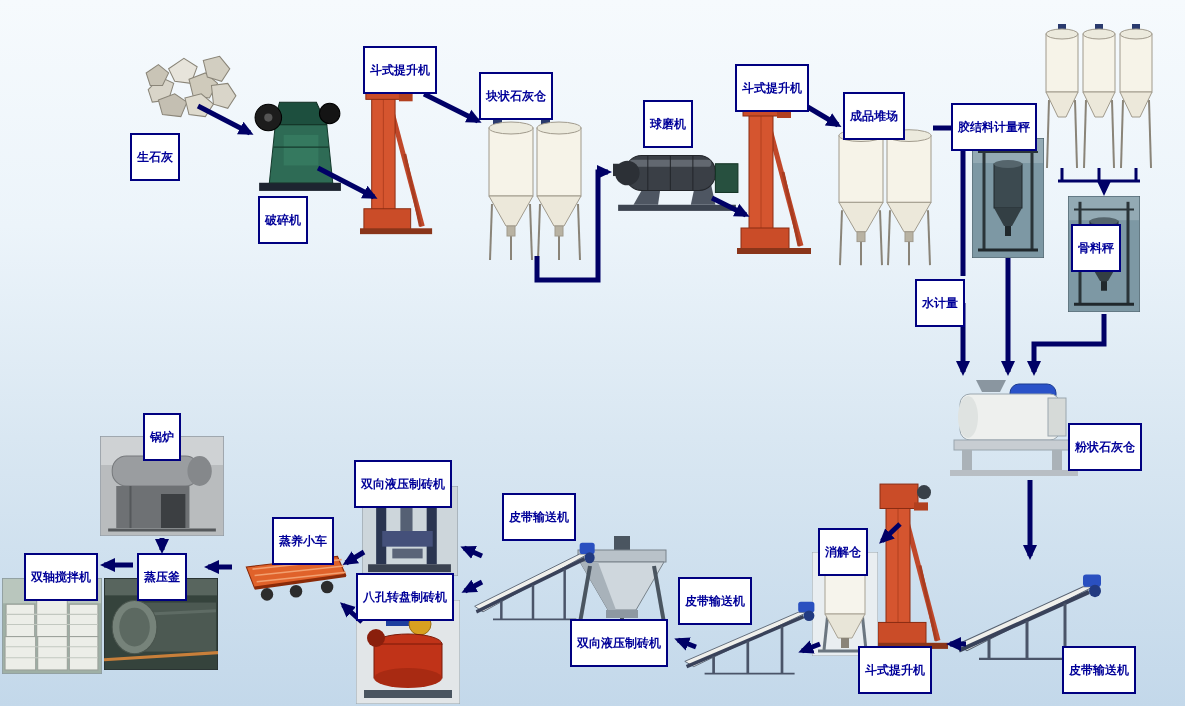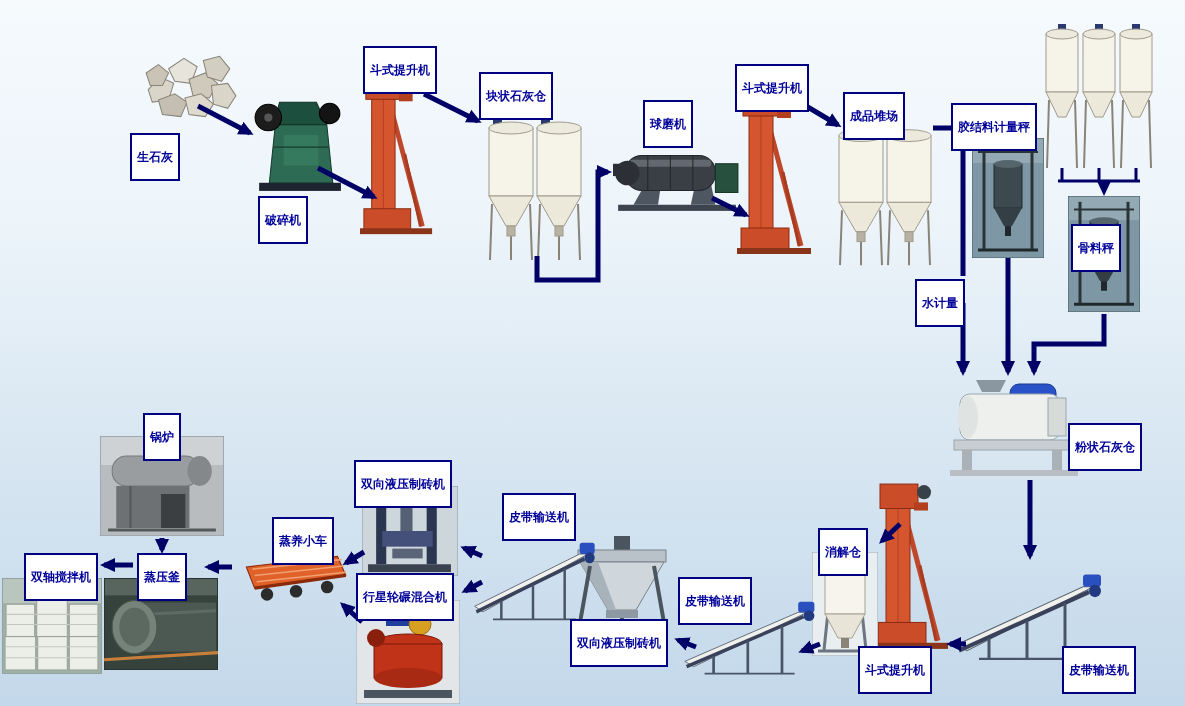--- a/index.html
+++ b/index.html
@@ -423,20 +423,20 @@
   <div class="label" style="left:951px;top:103px">胶结料计量秤</div>
   <div class="label" style="left:1071px;top:224px">骨料秤</div>
   <div class="label" style="left:915px;top:279px">水计量</div>
   <div class="label" style="left:1068px;top:423px">粉状石灰仓</div>
   <div class="label" style="left:1062px;top:646px">皮带输送机</div>
   <div class="label" style="left:858px;top:646px">斗式提升机</div>
   <div class="label" style="left:818px;top:528px">消解仓</div>
   <div class="label" style="left:678px;top:577px">皮带输送机</div>
   <div class="label" style="left:570px;top:619px">双向液压制砖机</div>
   <div class="label" style="left:502px;top:493px">皮带输送机</div>
-  <div class="label" style="left:356px;top:573px">行星轮碾混合机</div>
+  <div class="label" style="left:356px;top:573px">八孔转盘制砖机</div>
   <div class="label" style="left:354px;top:460px">双向液压制砖机</div>
   <div class="label" style="left:272px;top:517px">蒸养小车</div>
   <div class="label" style="left:137px;top:553px">蒸压釜</div>
   <div class="label" style="left:143px;top:413px">锅炉</div>
   <div class="label" style="left:24px;top:553px">双轴搅拌机</div>
 
 </div>
 
 </body></html>

